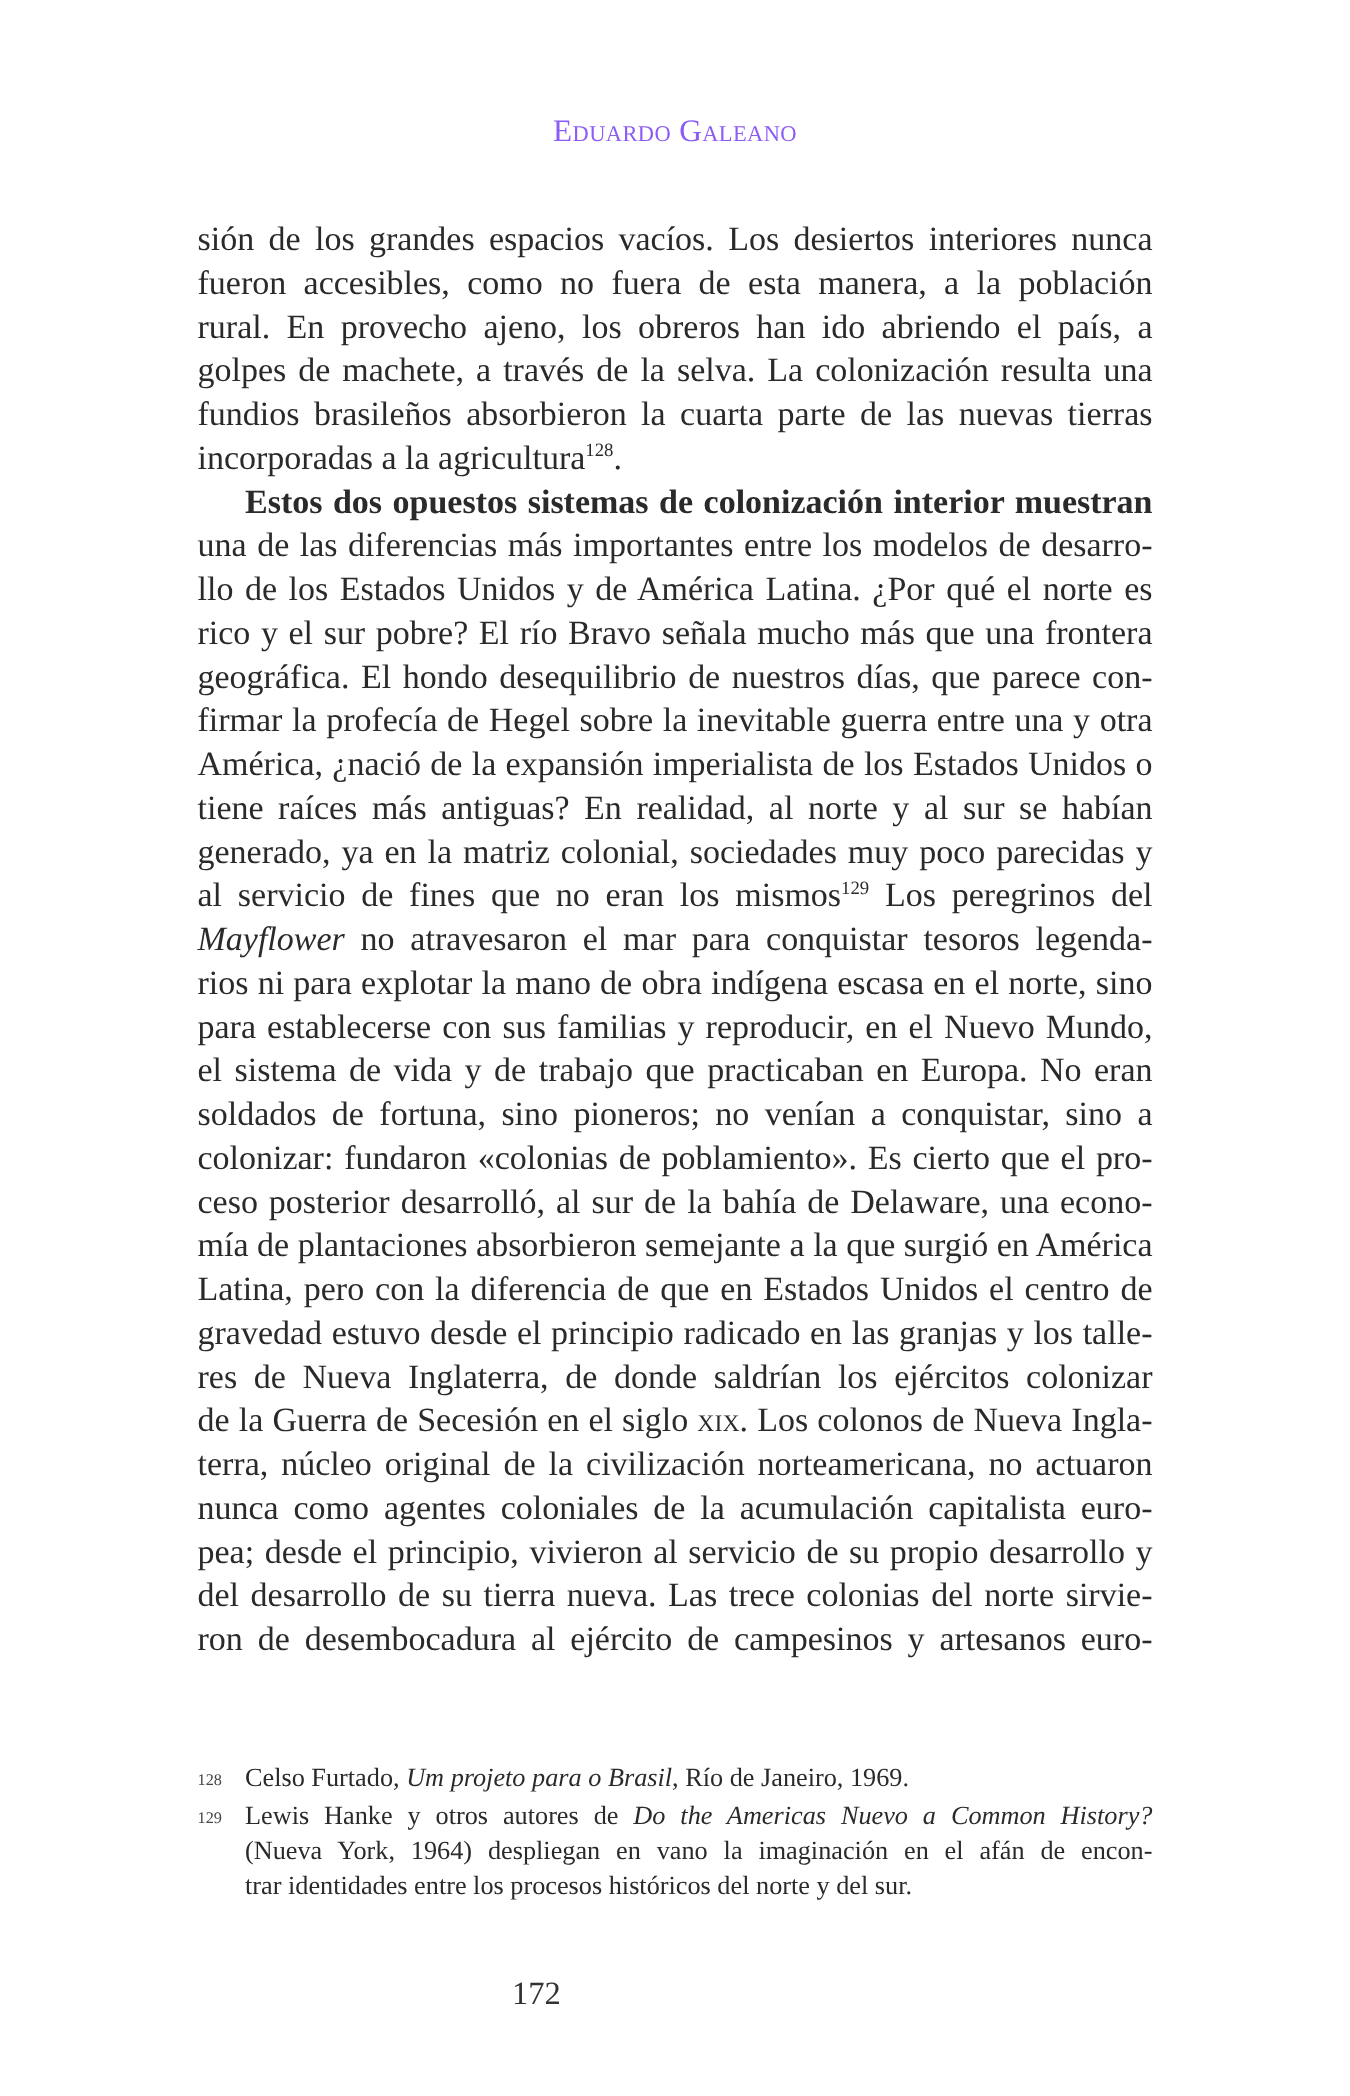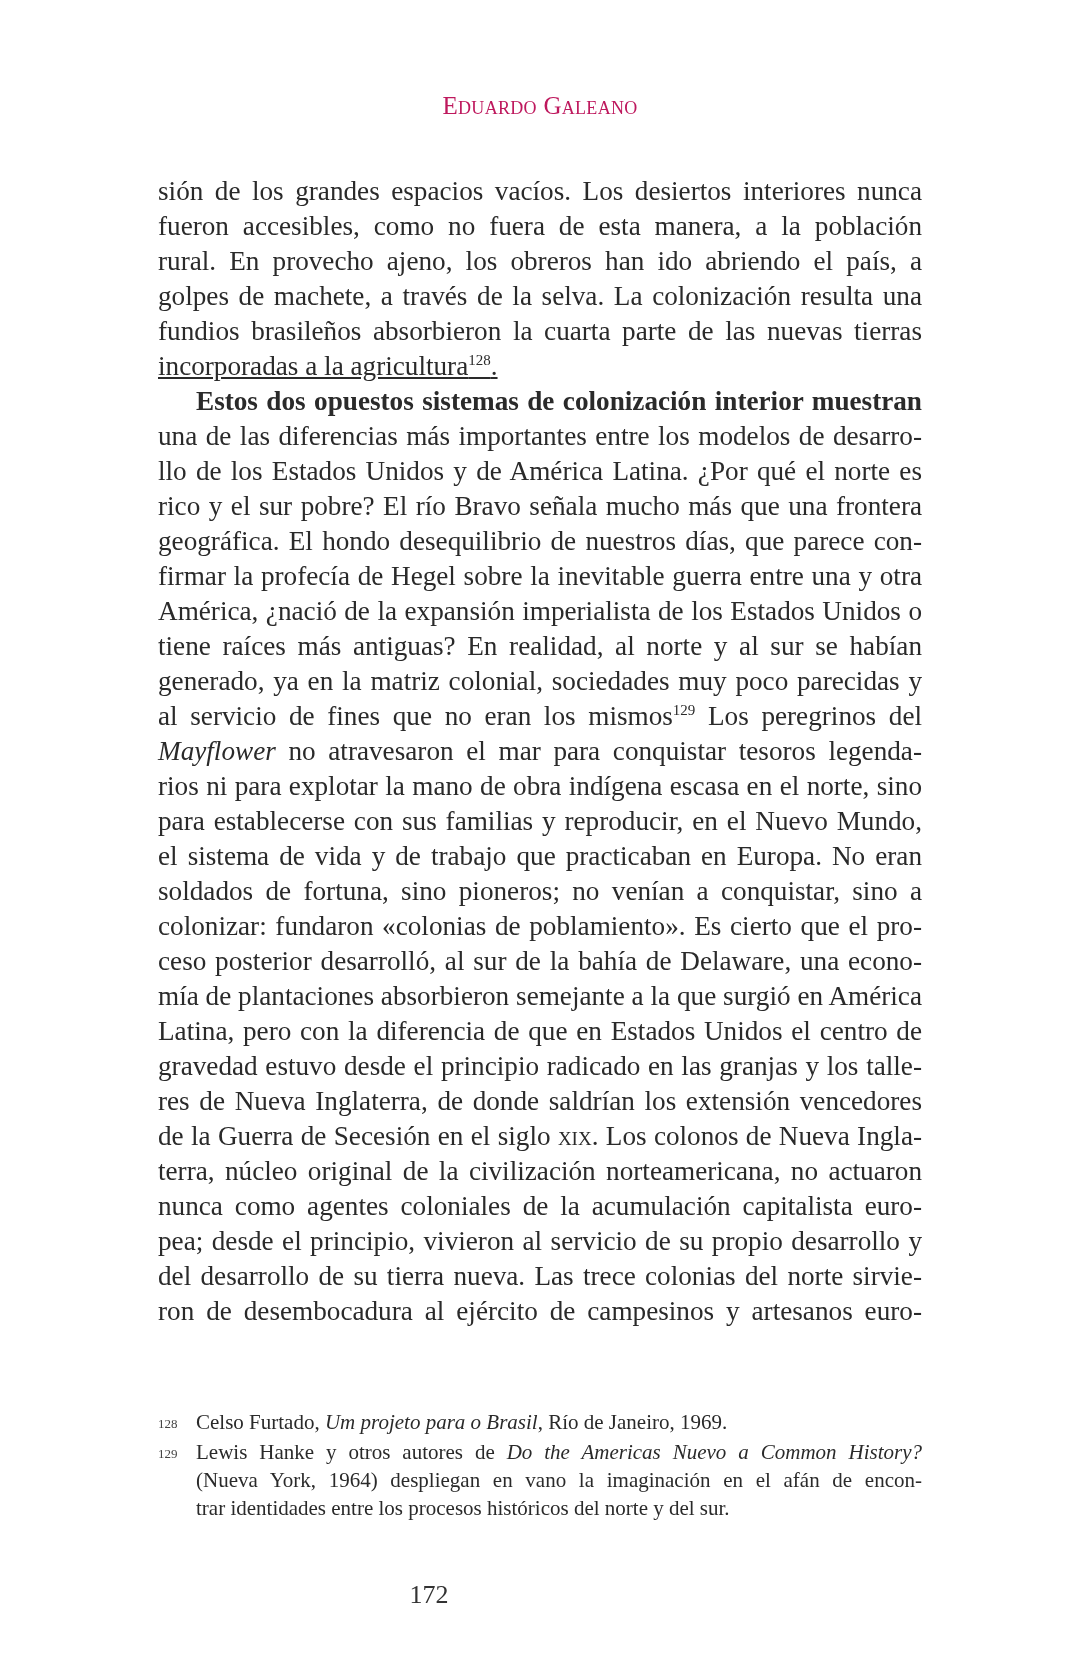--- a/index.html
+++ b/index.html
@@ -1,23 +1,23 @@
 <!DOCTYPE html>
 <html><head>
 <meta charset="utf-8">
 <style>
   html, body { margin: 0; padding: 0; background: #ffffff; }
   body { width: 1080px; height: 1677px; position: relative; overflow: hidden;
          font-family: "Liberation Serif", "DejaVu Serif", serif; color: #2a2a2a; }
   .running-head { position: absolute; top: 92px; left: 0; width: 1080px; text-align: center;
-                  font-size: 25px; font-variant: small-caps; letter-spacing: 0.3px; color: #be185d; }
+                  font-size: 25px; font-variant: small-caps; letter-spacing: 0.3px; color: #8b5cf6; }
   .body-text { position: absolute; top: 174px; left: 158px; width: 764px; }
   .line { display: block; font-size: 27.2px; line-height: 35px; height: 35px; white-space: nowrap;
           text-align: justify; text-align-last: justify; }
-  .line.last { text-align-last: left; text-decoration: underline; }
+  .line.last { text-align-last: left; }
   .line.indent { padding-left: 38px; font-weight: bold; }
   sup { font-size: 15px; vertical-align: 10px; line-height: 0; }
   i { }
   .sc { font-variant: small-caps; text-transform: lowercase; }
   .footnotes { position: absolute; top: 1408px; left: 158px; width: 764px; }
   .fn { display: flex; font-size: 21px; line-height: 28px; }
   .fn-num { width: 38px; font-size: 13px; padding-top: 2px; color: #444; flex: none; }
   .fn-body { flex: 1; }
   .fn-line { display: block; white-space: nowrap; text-align: justify; text-align-last: justify; }
   .fn-line.last { text-align-last: left; }
@@ -50,21 +50,21 @@
   <span class="line"><i>Mayflower</i><span> no atravesaron el mar para conquistar tesoros legenda-</span></span>
   <span class="line">rios ni para explotar la mano de obra indígena escasa en el norte, sino</span>
   <span class="line">para establecerse con sus familias y reproducir, en el Nuevo Mundo,</span>
   <span class="line">el sistema de vida y de trabajo que practicaban en Europa. No eran</span>
   <span class="line">soldados de fortuna, sino pioneros; no venían a conquistar, sino a</span>
   <span class="line">colonizar: fundaron «colonias de poblamiento». Es cierto que el pro-</span>
   <span class="line">ceso posterior desarrolló, al sur de la bahía de Delaware, una econo-</span>
   <span class="line">mía de plantaciones absorbieron semejante a la que surgió en América</span>
   <span class="line">Latina, pero con la diferencia de que en Estados Unidos el centro de</span>
   <span class="line">gravedad estuvo desde el principio radicado en las granjas y los talle-</span>
-  <span class="line">res de Nueva Inglaterra, de donde saldrían los extensión vencedores</span>
+  <span class="line">res de Nueva Inglaterra, de donde saldrían los ejércitos colonizar</span>
   <span class="line"><span>de la Guerra de Secesión en el siglo </span><span class="sc">XIX</span><span>. Los colonos de Nueva Ingla-</span></span>
   <span class="line">terra, núcleo original de la civilización norteamericana, no actuaron</span>
   <span class="line">nunca como agentes coloniales de la acumulación capitalista euro-</span>
   <span class="line">pea; desde el principio, vivieron al servicio de su propio desarrollo y</span>
   <span class="line">del desarrollo de su tierra nueva. Las trece colonias del norte sirvie-</span>
   <span class="line">ron de desembocadura al ejército de campesinos y artesanos euro-</span>
 </div>
 
 <div class="footnotes">
   <div class="fn">

